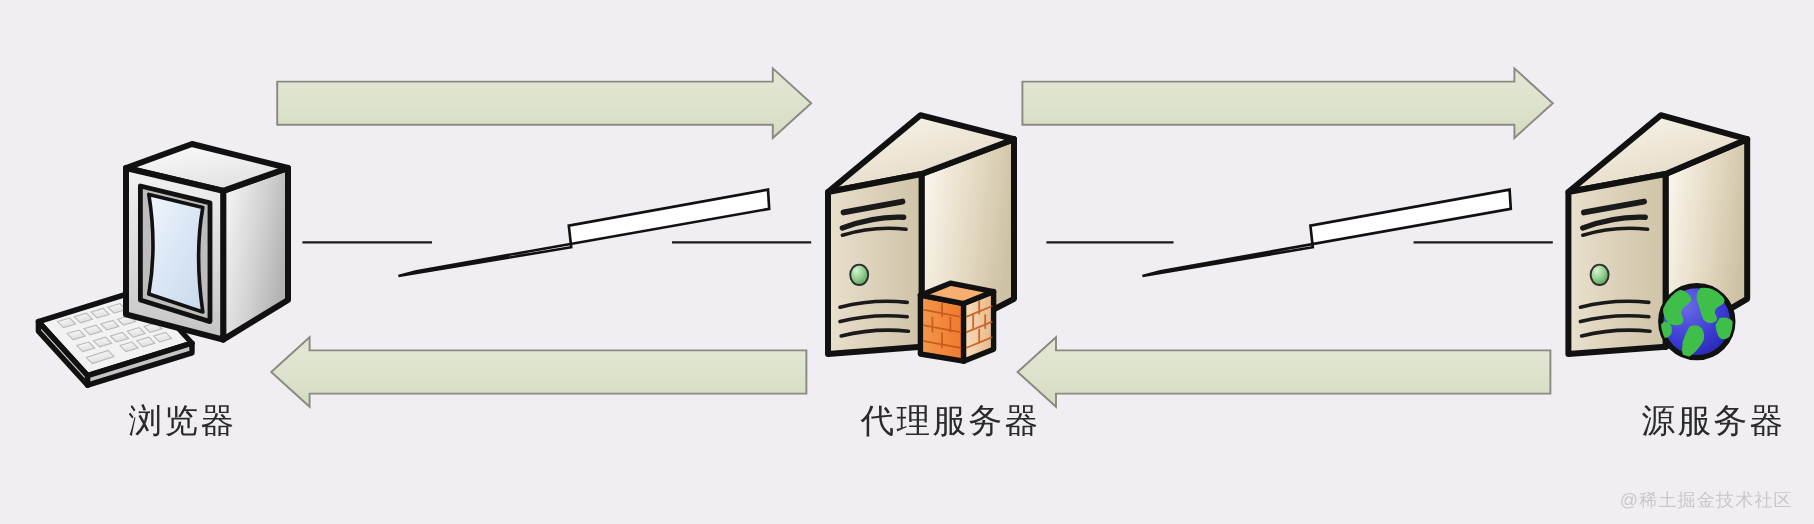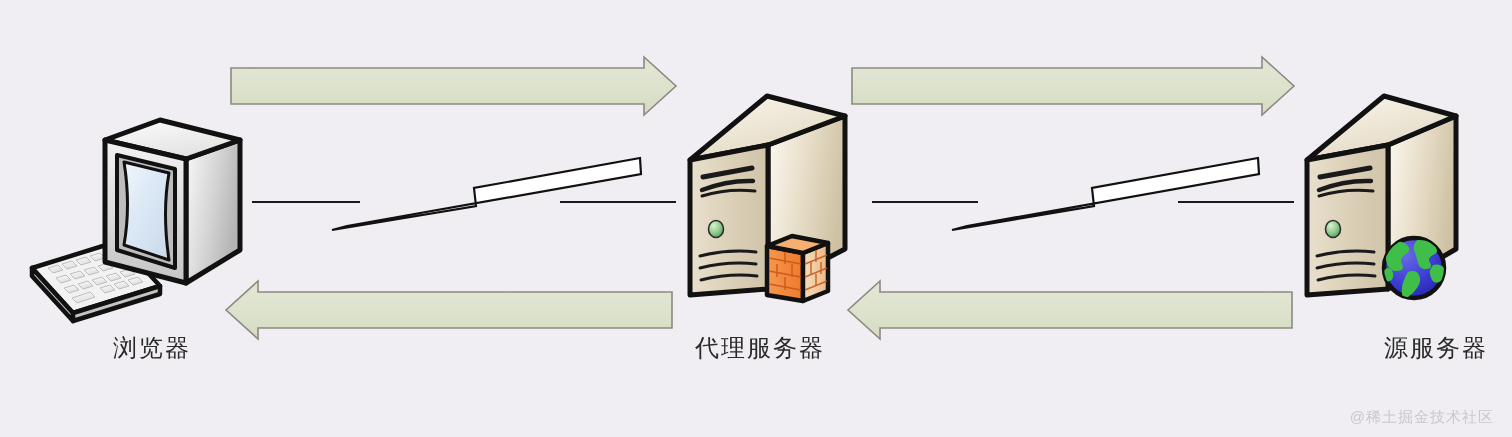--- a/index.html
+++ b/index.html
@@ -16,28 +16,28 @@
   }
   #diagram-root {
     position: absolute;
     top: 0; left: 0;
     width: 1512px;
     height: 437px;
   }
   .node-label {
     position: absolute;
     font-family: "Liberation Serif", "DejaVu Serif", serif;
-    font-size: 24px;
+    font-size: 28px;
     color: #2a2a2a;
     letter-spacing: 2px;
     white-space: nowrap;
     text-align: center;
   }
   #label-browser   { left: 52px;   top: 332px; width: 200px; }
-  #label-proxy     { left: 660px;  top: 332px; width: 200px; text-align: center; }
+  #label-proxy     { left: 692px;  top: 332px; width: 200px; text-align: center; }
   #label-origin    { left: 1288px; top: 332px; width: 200px; text-align: right; }
 
   #watermark {
     position: absolute;
     right: 18px;
     bottom: 10px;
     font-family: "Liberation Sans", "DejaVu Sans", sans-serif;
     font-size: 15px;
     color: #c8c8cc;
     letter-spacing: 1px;

